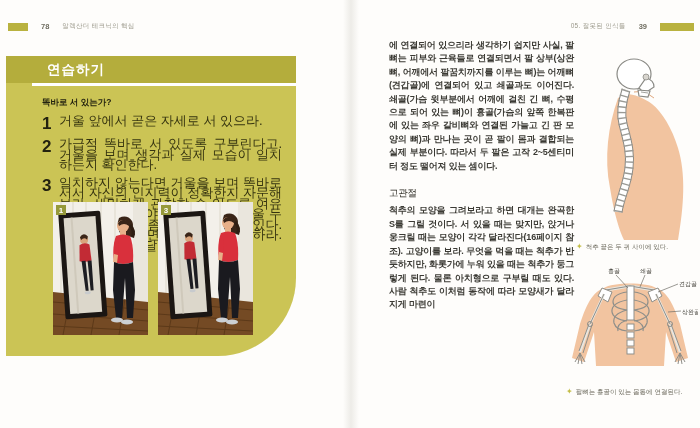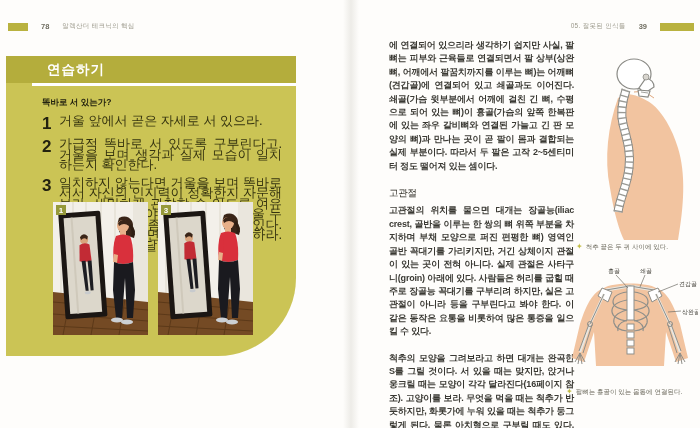--- a/index.html
+++ b/index.html
@@ -174,21 +174,20 @@
         <ellipse cx="74" cy="120" rx="6" ry="2.5" fill="#ccd0d4"></ellipse>
       </g>
       <rect x="3" y="3" width="10" height="10" fill="#96993b"></rect>
       <text x="8" y="11" text-anchor="middle" font-size="8" font-weight="bold" fill="#ffffff">3</text>
     </svg>
   </div>
 
   <div class="textcol">
     <p>에 연결되어 있으리라 생각하기 쉽지만 사실, 팔뼈는 피부와 근육들로 연결되면서 팔 상부(상완뼈, 어깨에서 팔꿈치까지를 이루는 뼈)는 어깨뼈(견갑골)에 연결되어 있고 쇄골과도 이어진다. 쇄골(가슴 윗부분에서 어깨에 걸친 긴 뼈, 수평으로 되어 있는 뼈)이 흉골(가슴의 앞쪽 한복판에 있는 좌우 갈비뼈와 연결된 가늘고 긴 판 모양의 뼈)과 만나는 곳이 곧 팔이 몸과 결합되는 실제 부분이다. 따라서 두 팔은 고작 2~5센티미터 정도 떨어져 있는 셈이다.</p>
     <div class="subhead">고관절</div>
-    <p>고관절의 위치를 물으면 대개는 장골능(iliac crest, 골반을 이루는 한 쌍의 뼈 위쪽 부분을 차지하며 부채 모양으로 퍼진 편평한 뼈) 영역인 골반 꼭대기를 가리키지만, 거긴 상체이지 관절이 있는 곳이 전혀 아니다. 실제 관절은 사타구니(groin) 아래에 있다. 사람들은 허리를 굽힐 때 주로 장골능 꼭대기를 구부리려 하지만, 실은 고관절이 아니라 등을 구부린다고 봐야 한다. 이 같은 동작은 요통을 비롯하여 많은 통증을 일으킬 수 있다.</p>
     <p>척추의 모양을 그려보라고 하면 대개는 완곡한 S를 그릴 것이다. 서 있을 때는 맞지만, 앉거나 웅크릴 때는 모양이 각각 달라진다(16페이지 참조). 고양이를 보라. 무엇을 먹을 때는 척추가 반듯하지만, 화롯가에 누워 있을 때는 척추가 둥그렇게 된다. 물론 아치형으로 구부릴 때도 있다. 사람 척추도 이처럼 동작에 따라 모양새가 달라지게 마련이</p>
   </div>
 
   <svg class="fig1" viewBox="0 0 112 192">
     <path d="M40,50 C30,78 26,110 32,140 C36,166 42,184 46,192 L100,192 C106,158 108,126 100,100 C94,80 84,64 74,56 C66,50 56,46 48,46 Z" fill="#f2c4a0"></path>
     <path d="M56,44 q10,-2 20,6" fill="none" stroke="#e0a87f" stroke-width="1"></path>
     <g>
       <ellipse cx="56" cy="26" rx="17" ry="15" fill="#ffffff" stroke="#8a8a85" stroke-width="1.2"></ellipse>
       <path d="M68,30 q8,2 8,9 l-6,4 -5,1 -4,-4 z" fill="#ffffff" stroke="#8a8a85" stroke-width="1.2"></path>
       <path d="M60,42 l12,1 -2,6 -9,-1 z" fill="#ffffff" stroke="#8a8a85" stroke-width="1.2"></path>

